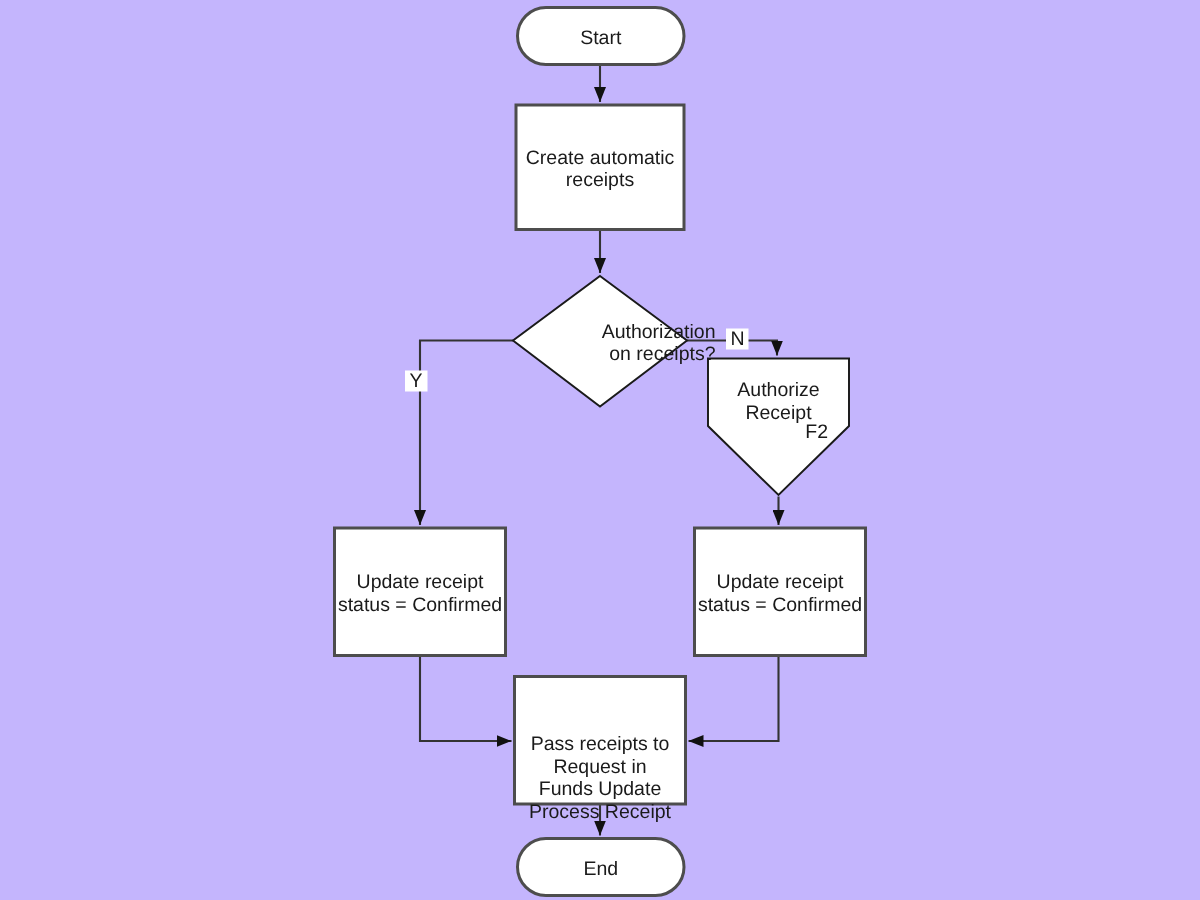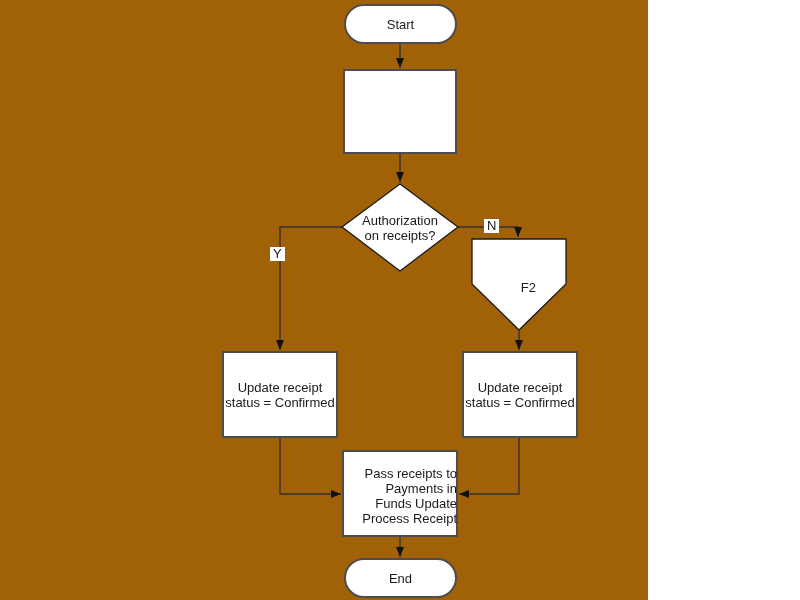--- a/index.html
+++ b/index.html
@@ -3,23 +3,23 @@
 <meta charset="utf-8">
 <style>
   html, body {
     margin: 0;
     padding: 0;
     background: #ffffff;
     font-family: "Liberation Sans", "DejaVu Sans", sans-serif;
   }
   #stage {
     position: relative;
-    width: 648px;
+    width: 800px;
     height: 600px;
-    background: #a16207;
+    background: #c4b5fd;
     overflow: hidden;
   }
   #shapes {
     position: absolute;
     left: 0;
     top: 0;
   }
   .node-label {
     position: absolute;
     display: flex;
@@ -86,41 +86,49 @@
 
     <rect x="343" y="451" width="114" height="85" fill="#ffffff" stroke="#4d4d4d" stroke-width="2"></rect>
 
     <rect x="345" y="559" width="111" height="38" rx="19" ry="19" fill="#ffffff" stroke="#4d4d4d" stroke-width="2"></rect>
   </svg>
 
   <div class="node-label" style="left:345px; top:5px; width:111px; height:38px;">
     <span>Start</span>
   </div>
 
+  <div class="node-label" style="left:344px; top:70px; width:112px; height:83px;">
+    <span>Create automatic</span>
+    <span>receipts</span>
+  </div>
 
-  <div class="node-label" style="left:342px; top:186px; width:116px; height:83px;">
+  <div class="node-label" style="left:361px; top:186px; width:116px; height:83px;align-items:flex-end;">
     <span>Authorization</span>
     <span>on receipts?</span>
   </div>
 
-  <div class="corner-label" style="left:452px; top:280px; width:84px;">F2</div>
+  <div class="node-label" style="left:472px; top:246px; width:94px; height:42px;">
+    <span>Authorize</span>
+    <span>Receipt</span>
+  </div>
+  <div class="corner-label" style="left:468px; top:280px; width:84px;">F2</div>
 
   <div class="node-label" style="left:223px; top:352px; width:114px; height:85px;">
     <span>Update receipt</span>
     <span>status = Confirmed</span>
   </div>
 
   <div class="node-label" style="left:463px; top:352px; width:114px; height:85px;">
     <span>Update receipt</span>
     <span>status = Confirmed</span>
   </div>
 
-  <div class="node-label" style="left:343px; top:453px; width:114px; height:85px;align-items:flex-end;">
+  <div class="node-label" style="left:343px; top:475px; width:114px; height:85px;">
     <span>Pass receipts to</span>
-    <span>Payments in</span>
+    <span>Request in</span>
     <span>Funds Update</span>
     <span>Process Receipt</span>
   </div>
 
   <div class="node-label" style="left:345px; top:559px; width:111px; height:38px;align-items:center;">
     <span>End</span>
   </div>
 
   <div class="edge-label" style="left:270px; top:247px;">Y</div>
 

